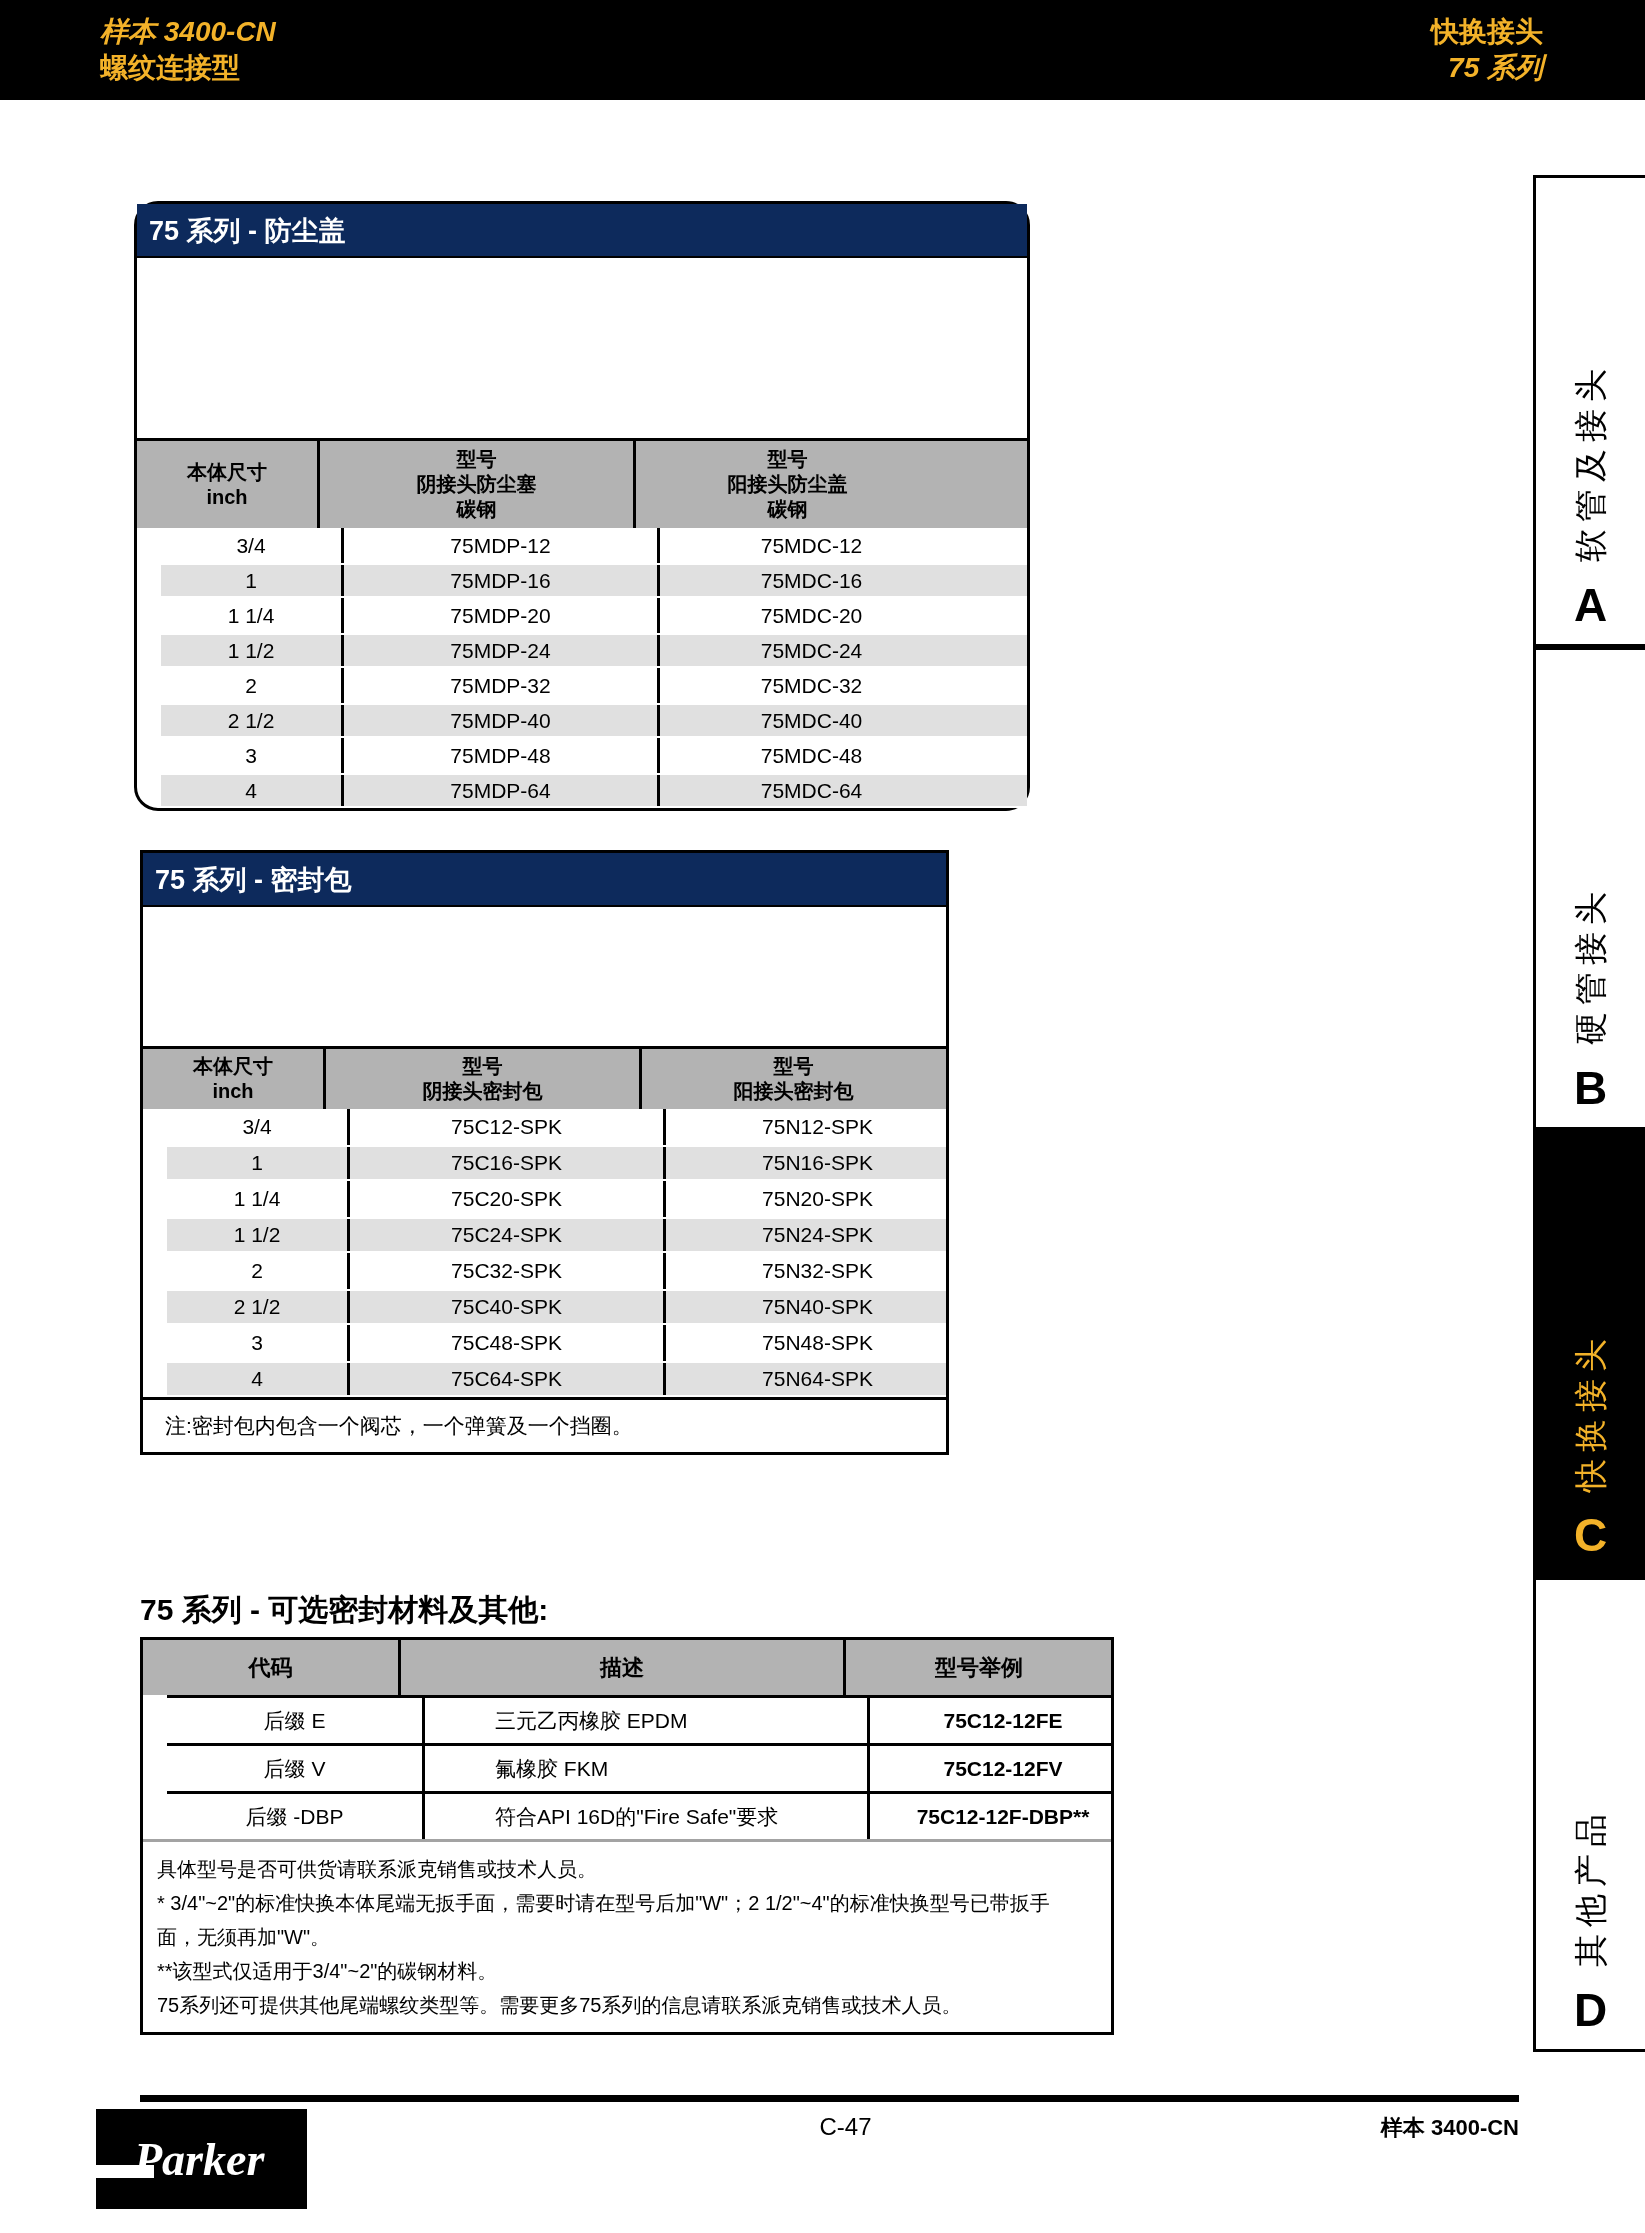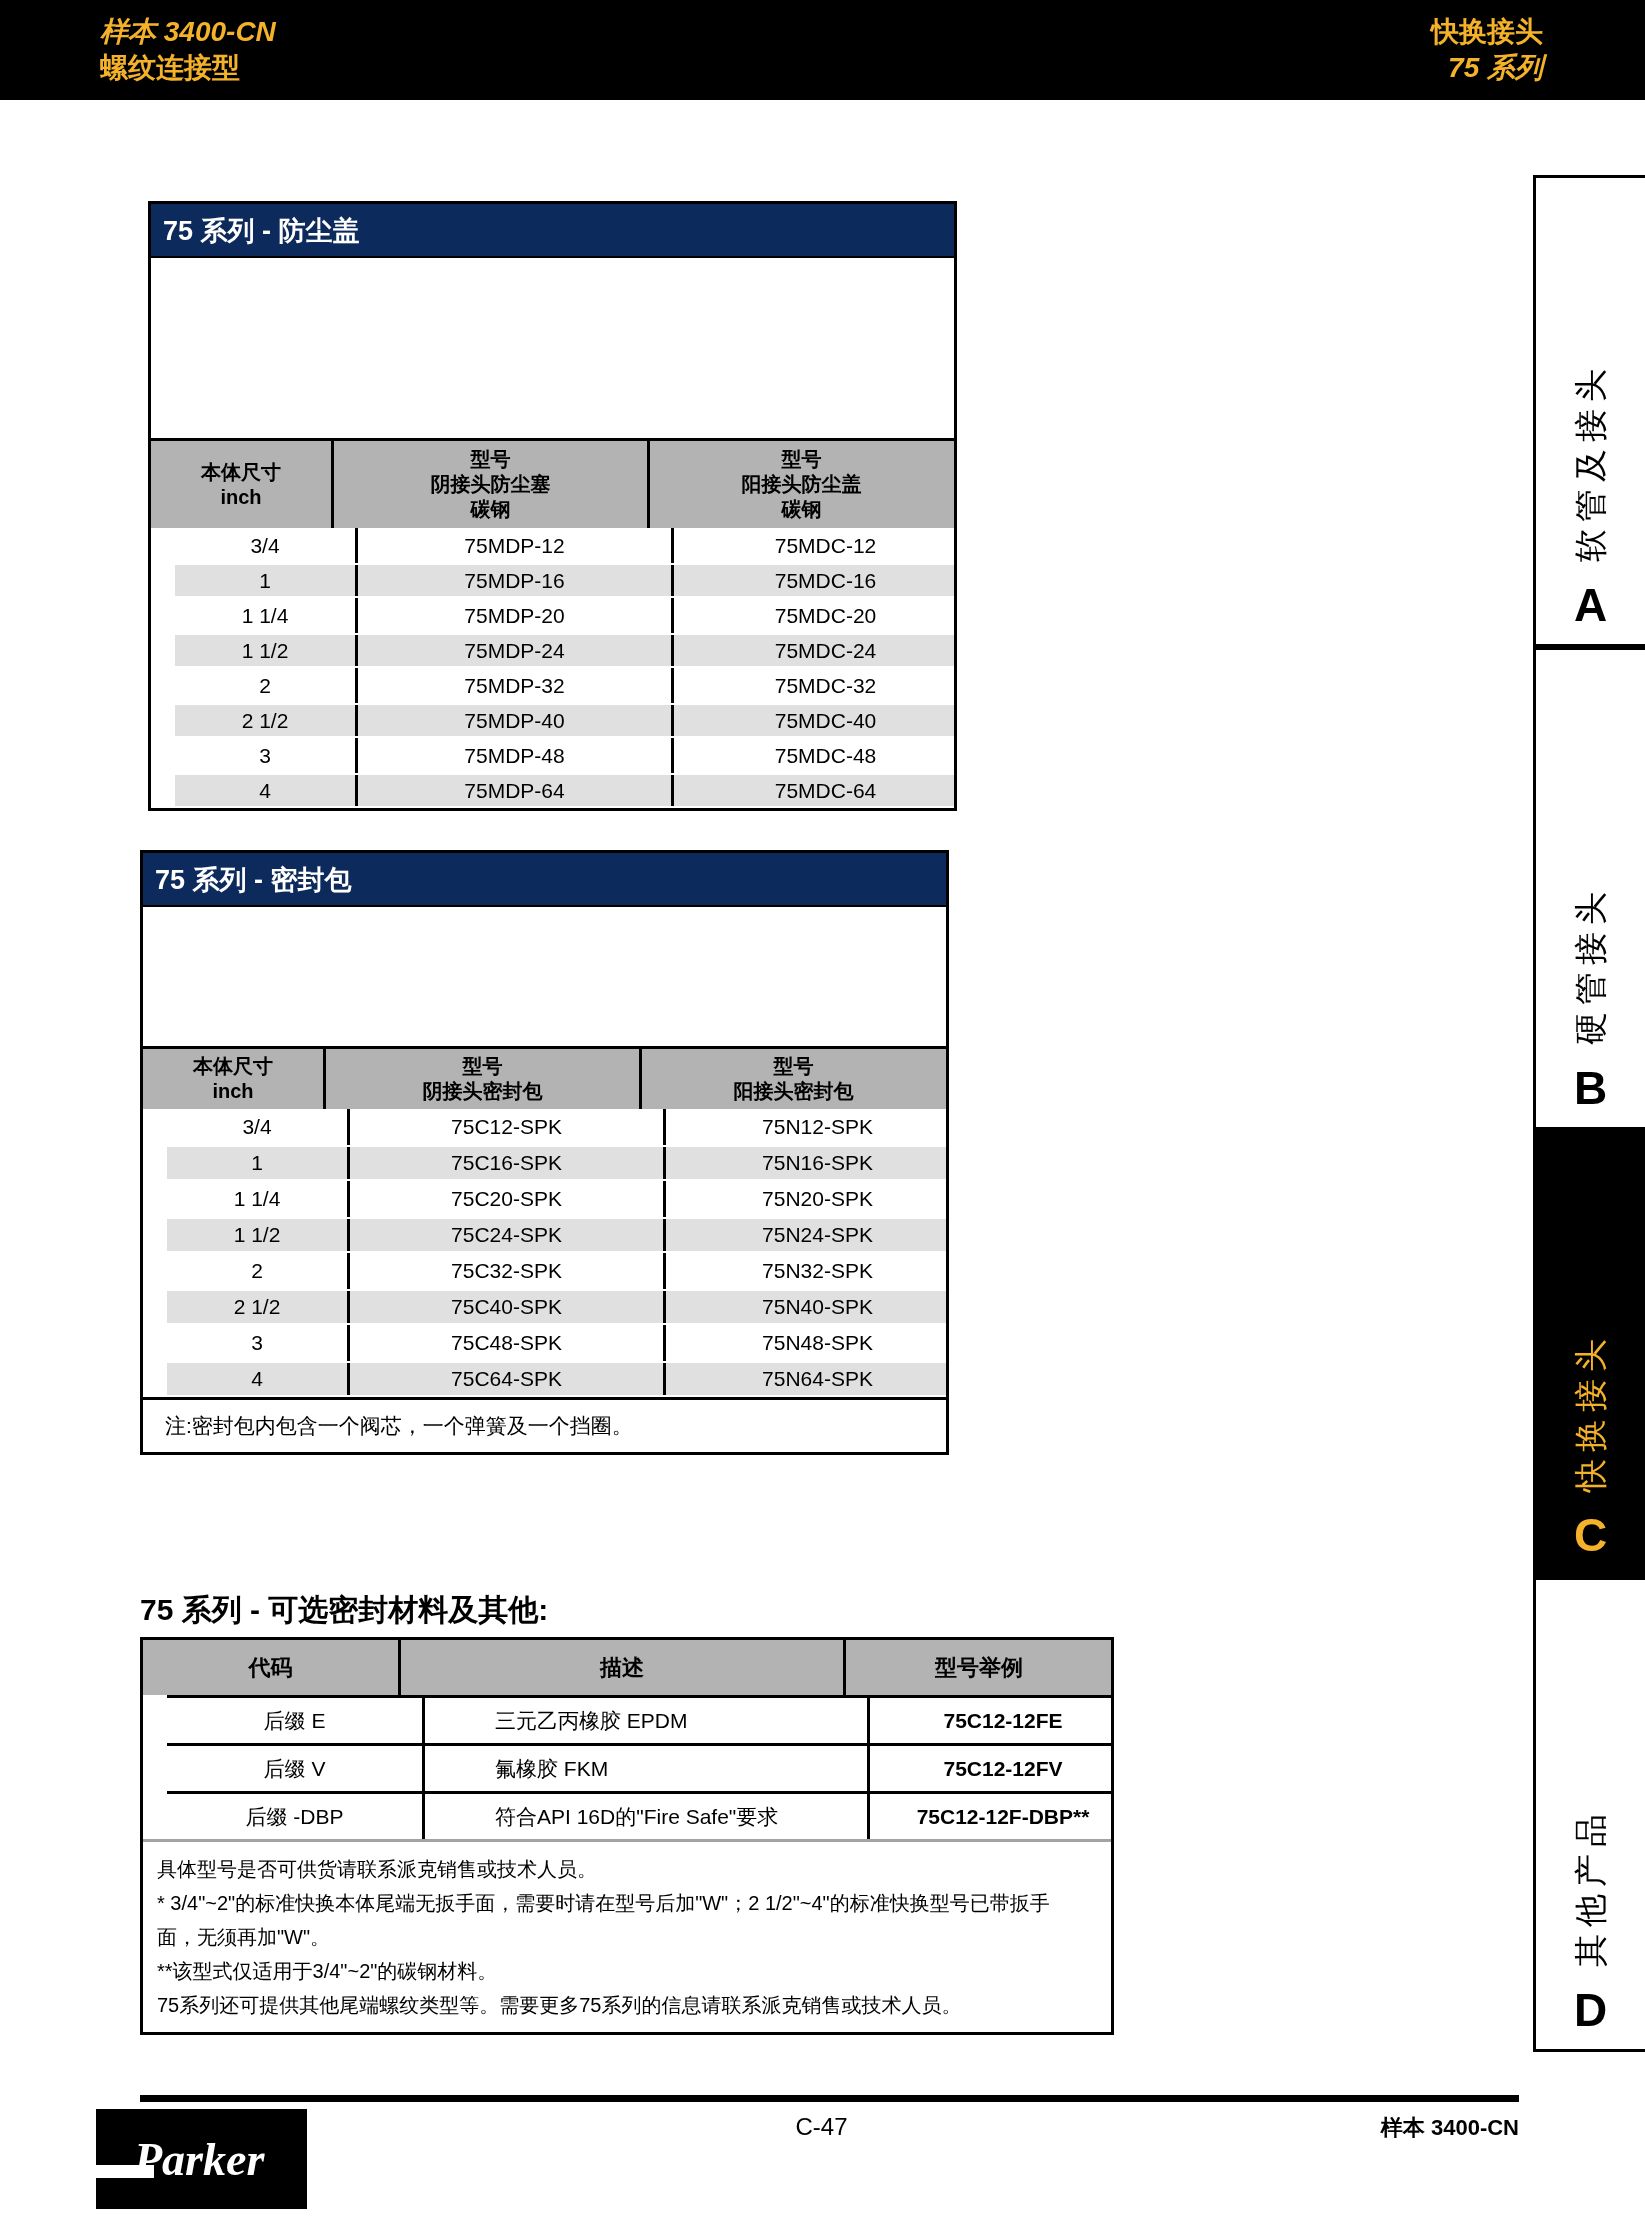--- a/index.html
+++ b/index.html
@@ -28,21 +28,21 @@
   .grid3>div:nth-child(1),.grid3>div:nth-child(2){border-right:3px solid #000;}
   .tr{display:grid;grid-template-columns:183px 316px 303px;background:#fff;margin-left:24px;}
   .tr.alt{background:var(--alt);border-top:2px solid #fff;border-bottom:2px solid #fff;}
   .tr>div{display:flex;align-items:center;justify-content:center;font-size:21px;}
   .tr>div:nth-child(1),.tr>div:nth-child(2){border-right:3px solid #000;}
   .t1 .tr{height:35px;}
   .t2 .tr{height:36px;}
   .tbl-note{border-top:3px solid #000;font-size:21px;padding:12px 22px;background:#fff;}
 
   
-  .t1{left:148px;top:201px;width:809px;}
+  .t1{left:134px;top:201px;width:896px;border-radius:24px;}
   .t1 .img-area{height:180px;}
   .t1 .thead{height:90px;}
   
   .t2{left:140px;top:850px;width:809px;}
   .t2 .img-area{height:139px;}
   .t2 .thead{height:63px;}
 
   
   .h3{position:absolute;left:140px;top:1590px;font-size:30px;font-weight:bold;}
   .t3{left:140px;top:1637px;width:974px;}
@@ -64,21 +64,21 @@
     font-size:33px;letter-spacing:7px;line-height:1;}
   .tab .tab-letter{font-size:46px;font-weight:bold;line-height:1;}
   .tab.active{background:#000;border-color:#000;color:var(--gold);}
 
   
   .frule{position:absolute;left:140px;top:2095px;width:1379px;height:7px;background:#000;}
   .plogo{position:absolute;left:96px;top:2109px;width:211px;height:100px;background:#000;overflow:hidden;}
   .plogo .ptext{position:absolute;left:38px;top:24px;color:#fff;font-size:46px;font-weight:bold;
     font-style:italic;font-family:"Liberation Serif","DejaVu Serif",serif;}
   .plogo .pbar{position:absolute;left:0;top:56px;width:58px;height:13px;background:#fff;}
-  .pageno{position:absolute;left:132px;top:2113px;width:1379px;text-align:center;font-size:24px;}
+  .pageno{position:absolute;left:156px;top:2113px;width:1379px;text-align:center;font-size:24px;}
   .catno{position:absolute;right:126px;top:2113px;font-size:22px;font-weight:bold;}
 </style>
 </head>
 <body>
 
 <div class="topbar">
   <div class="left">
     <div class="l1">样本 3400-CN</div>
     <div class="l2">螺纹连接型</div>
   </div>

